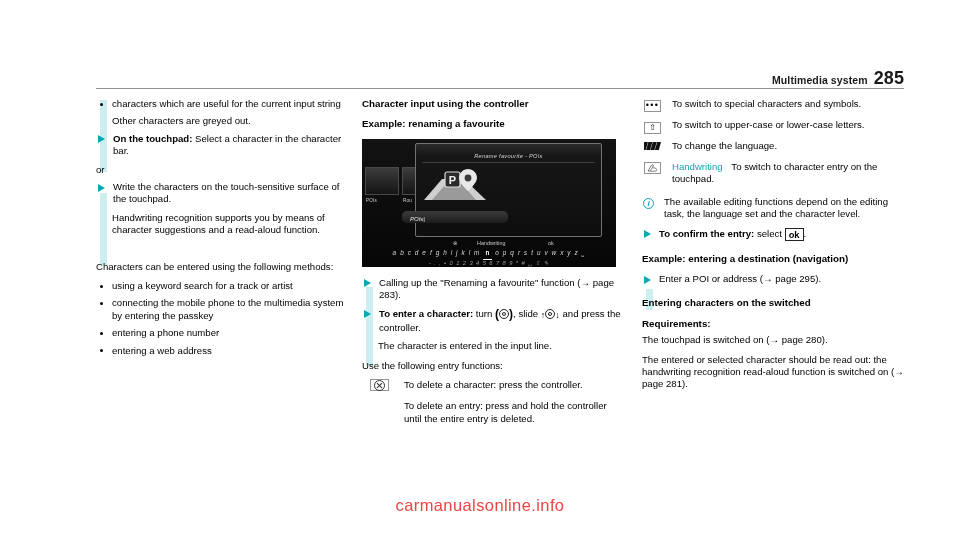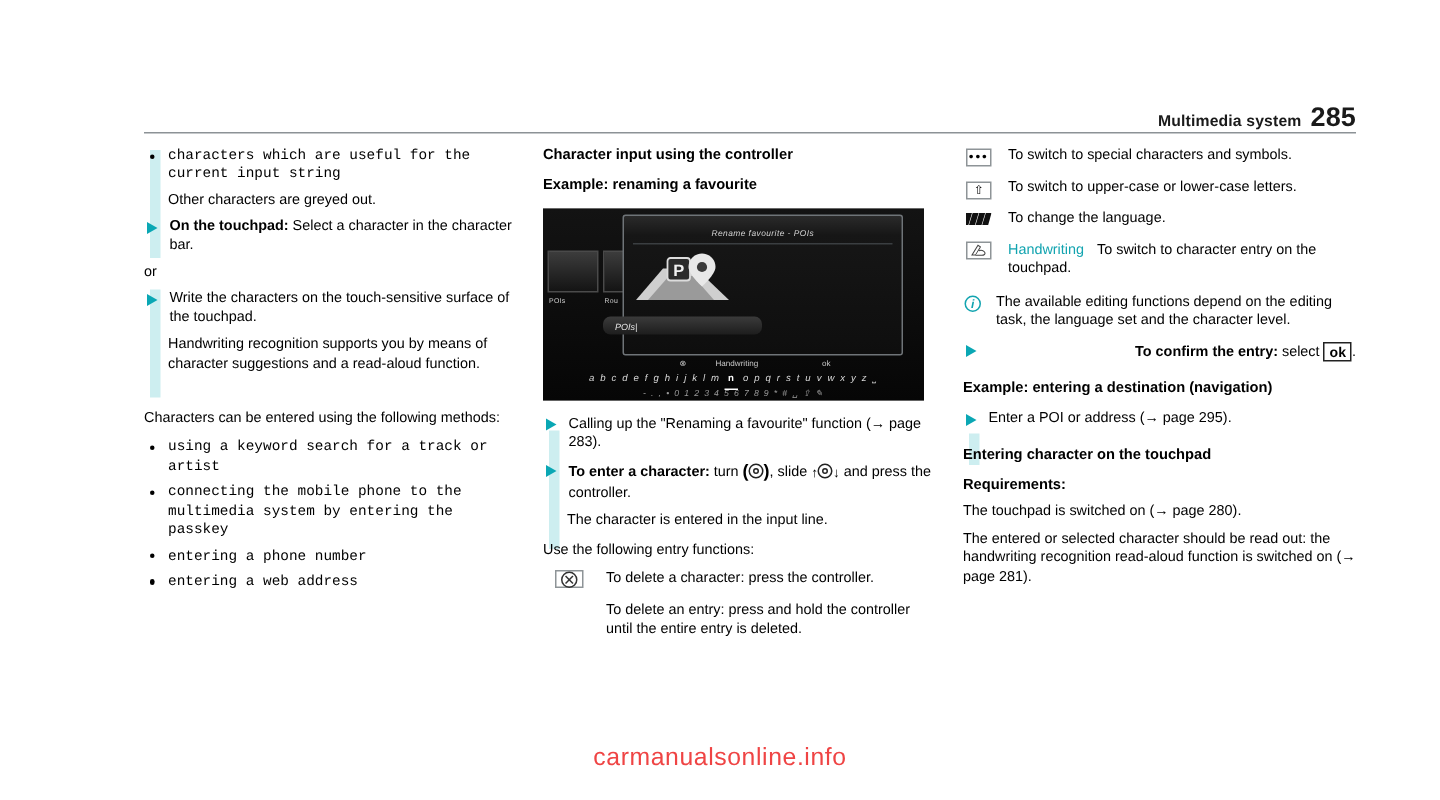--- a/index.html
+++ b/index.html
@@ -84,21 +84,20 @@
     margin: 0 0 8px 0;
     line-height: 12.4px;
   }
   .h-bold.gap-top { margin-top: 12px; }
 
   
   .bullet {
     position: relative;
     padding-left: 16px;
     margin: 0 0 5px 0;
-    font-family: Liberation Mono, monospace;
   }
   .bullet .mk {
     position: absolute;
     left: 4px;
     top: 4.5px;
     width: 3.2px;
     height: 3.2px;
     border-radius: 50%;
     background: #000;
   }
@@ -543,33 +542,33 @@
       <span style="margin-left:6px;">To switch to character entry on the touchpad.</span>
     </div>
 
     <div class="icorow" style="padding-left:22px; margin-top:10px;">
       <span class="ico" style="left:1px; top:1px;">
         <span class="info-ico">i</span>
       </span>
       <span>The available editing functions depend on the editing task, the language set and the character level.</span>
     </div>
 
-    <div class="step" style="margin-top:6px;text-align:right;">
+    <div class="step" style="margin-top:6px;">
       <span class="arw"></span>
       <span class="b">To confirm the entry:</span><span> select </span><span class="okkey">ok</span><span>.</span>
     </div>
 
     <div class="h-bold gap-top">Example: entering a destination (navigation)</div>
 
     <div class="step">
       <span class="arw"></span>
       <span>Enter a POI or address (→ page 295).</span>
     </div>
 
-    <div class="h-bold gap-top">Entering character on the touchpad</div>
+    <div class="h-bold gap-top">Entering characters on the switched</div>
 
     <div class="h-bold" style="margin-bottom:4px;">Requirements:</div>
 
     <div class="p">The touchpad is switched on (→ page 280).</div>
     <div class="p">The entered or selected character should be read out: the handwriting recognition read-aloud function is switched on (→ page 281).</div>
   </div>
 
   <div class="watermark">carmanualsonline.info</div>
 
 </div>

